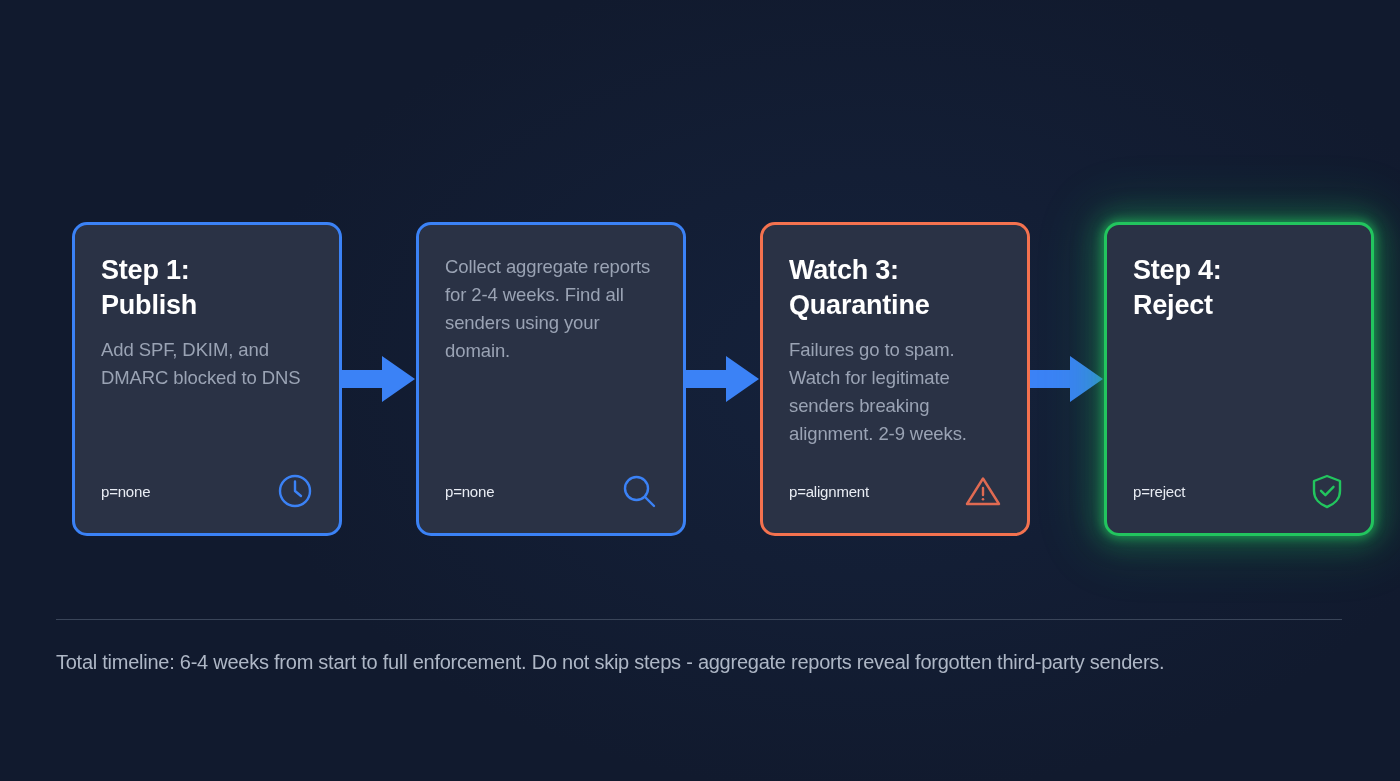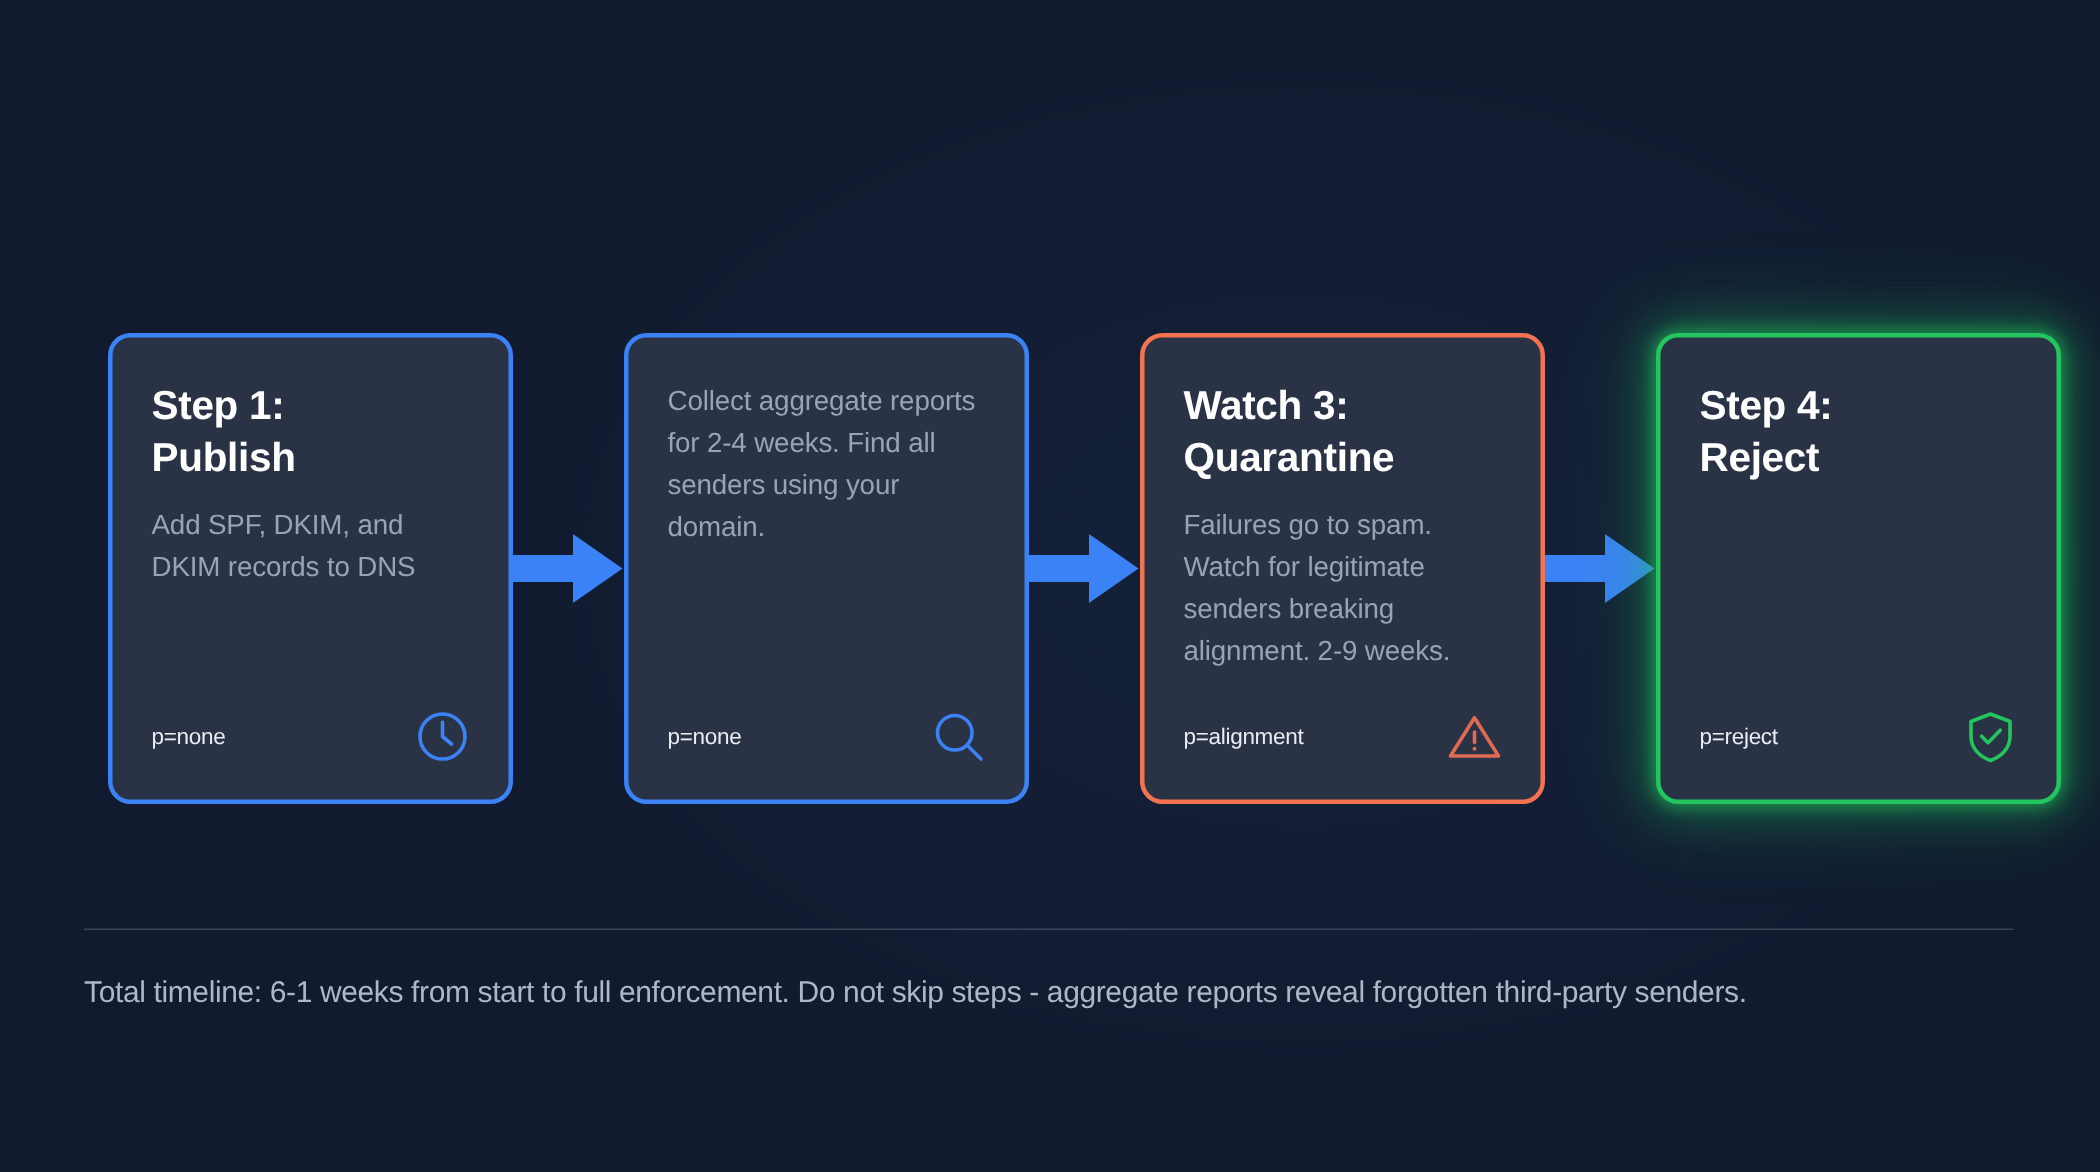--- a/index.html
+++ b/index.html
@@ -133,21 +133,21 @@
 </head>
 <body>
 
 <div class="stage">
 
   <div class="flow">
 
     <div class="card accent-blue">
       <div class="card-title">Step 1:
 Publish</div>
-      <div class="card-body">Add SPF, DKIM, and DKIM records to DNS</div>
+      <div class="card-body">Add SPF, DKIM, and DMARC blocked to DNS</div>
       <div class="card-footer">
         <span class="policy">p=none</span>
         <span class="card-icon">
           <svg viewBox="0 0 40 40" width="40" height="40" fill="none" stroke="#3b82f6" stroke-width="2.4" stroke-linecap="round" stroke-linejoin="round">
             <circle cx="20" cy="20" r="15"></circle>
             <path d="M20 10.5 V20 L26 25"></path>
           </svg>
         </span>
       </div>
     </div>
@@ -210,15 +210,15 @@
             <path d="M14 19.8 L18.4 24.2 L26.5 15.8"></path>
           </svg>
         </span>
       </div>
     </div>
 
   </div>
 
   <div class="divider"></div>
 
-  <div class="footnote">Total timeline: 6-1 weeks from start to full enforcement. Do not skip steps - aggregate reports reveal forgotten third-party senders.</div>
+  <div class="footnote">Total timeline: 6-4 weeks from start to full enforcement. Do not skip steps - aggregate reports reveal forgotten third-party senders.</div>
 
 </div>
 
 </body></html>

